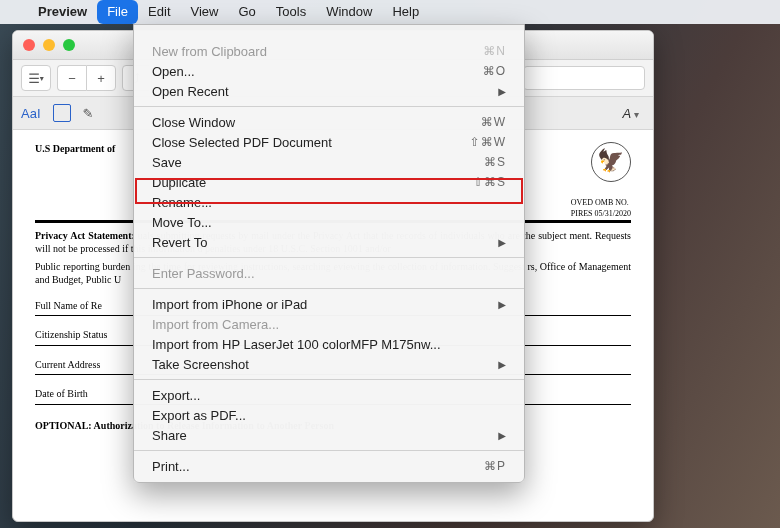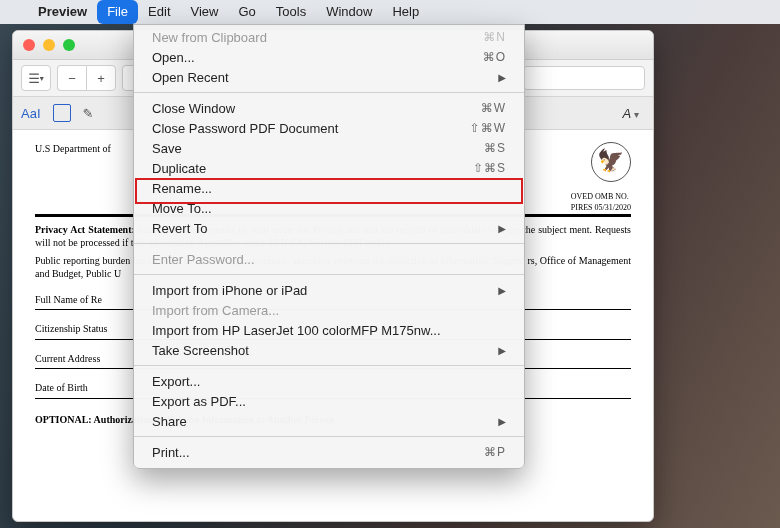--- a/index.html
+++ b/index.html
@@ -24,30 +24,30 @@
   .tb-group .tb-btn:first-child{border-top-left-radius:4px;border-bottom-left-radius:4px;}
   .tb-group .tb-btn:last-child{border-top-right-radius:4px;border-bottom-right-radius:4px;border-right:1px solid #cfcfcf;}
   .tb-search{margin-left:auto;width:120px;height:22px;border:1px solid #cfcfcf;border-radius:4px;background:#fff;}
   .markup-bar{height:32px;background:#ececec;border-bottom:1px solid #d5d5d5;display:flex;align-items:center;padding:0 8px;gap:12px;font-size:13px;}
   .mk-text{color:#2a62c9;font-weight:400;}
   .mk-box{width:16px;height:16px;border:1.5px solid #2a62c9;border-radius:2px;}
   .mk-sign{color:#555;}
   .mk-font{margin-left:auto;font-style:italic;padding-right:6px;color:#333;}
   .mk-font::after{content:" ▾";font-style:normal;color:#666;font-size:10px;}
   .doc{padding:12px 22px;font-family:"Times New Roman",serif;font-size:10px;color:#000;line-height:1.35;}
-  .doc .dept{font-weight:normal;display:inline-block;}
+  .doc .dept{font-weight:bold;display:inline-block;}
   .doc .seal{float:right;width:38px;height:38px;border:1px solid #555;border-radius:50%;font-size:22px;text-align:center;line-height:36px;}
-  .doc .omb{float:right;clear:right;font-size:8px;text-align:left;margin-top:10px;}
+  .doc .omb{float:right;clear:right;font-size:8px;text-align:left;margin-top:16px;}
   .doc .rule{border:0;border-top:3px solid #000;margin:10px 0 6px 0;clear:both;}
   .doc p{margin:4px 0;text-align:justify;}
   .doc .lbl{margin-top:12px;border-bottom:1px solid #000;padding-bottom:3px;}
   .doc .opt{font-weight:bold;margin-top:14px;}
   .doc .bold{font-weight:bold;}
   
-  .menu{position:absolute;top:24px;left:133px;width:390px;background:rgba(245,245,245,0.98);border:1px solid #b8b8b8;border-bottom-left-radius:6px;border-bottom-right-radius:6px;box-shadow:0 12px 30px rgba(0,0,0,.35);padding:2px 0 6px 0;font-size:13px;z-index:40;}
+  .menu{position:absolute;top:24px;left:133px;width:390px;background:rgba(245,245,245,0.98);border:1px solid #b8b8b8;border-bottom-left-radius:6px;border-bottom-right-radius:6px;box-shadow:0 12px 30px rgba(0,0,0,.35);padding:16px 0 6px 0;font-size:13px;z-index:40;}
   .mi{display:flex;align-items:center;height:20px;padding:0 18px;color:#222;cursor:default;}
   .mi.disabled{color:#9a9a9a;}
   .mi .sc{margin-left:auto;color:#6a6a6a;font-size:12px;letter-spacing:1px;}
   .mi.disabled .sc{color:#bdbdbd;}
   .mi .sub{margin-left:auto;color:#555;font-size:10px;}
   .sep{height:1px;background:#d0d0d0;margin:5px 0;}
   .hl{position:absolute;border:2px solid #d81e1e;pointer-events:none;z-index:50;}
 </style>
 </head>
 <body>
@@ -116,21 +116,21 @@
       <div class="mi">
         <span>Open Recent</span>
         <span class="sub">▶</span>
       </div>
       <div class="sep"></div>
       <div class="mi">
         <span>Close Window</span>
         <span class="sc">⌘W</span>
       </div>
       <div class="mi">
-        <span>Close Password PDF Document</span>
+        <span>Close Selected PDF Document</span>
         <span class="sc">⇧⌘W</span>
       </div>
       <div class="mi">
         <span>Save</span>
         <span class="sc">⌘S</span>
       </div>
       <div class="mi">
         <span>Duplicate</span>
         <span class="sc">⇧⌘S</span>
       </div>

